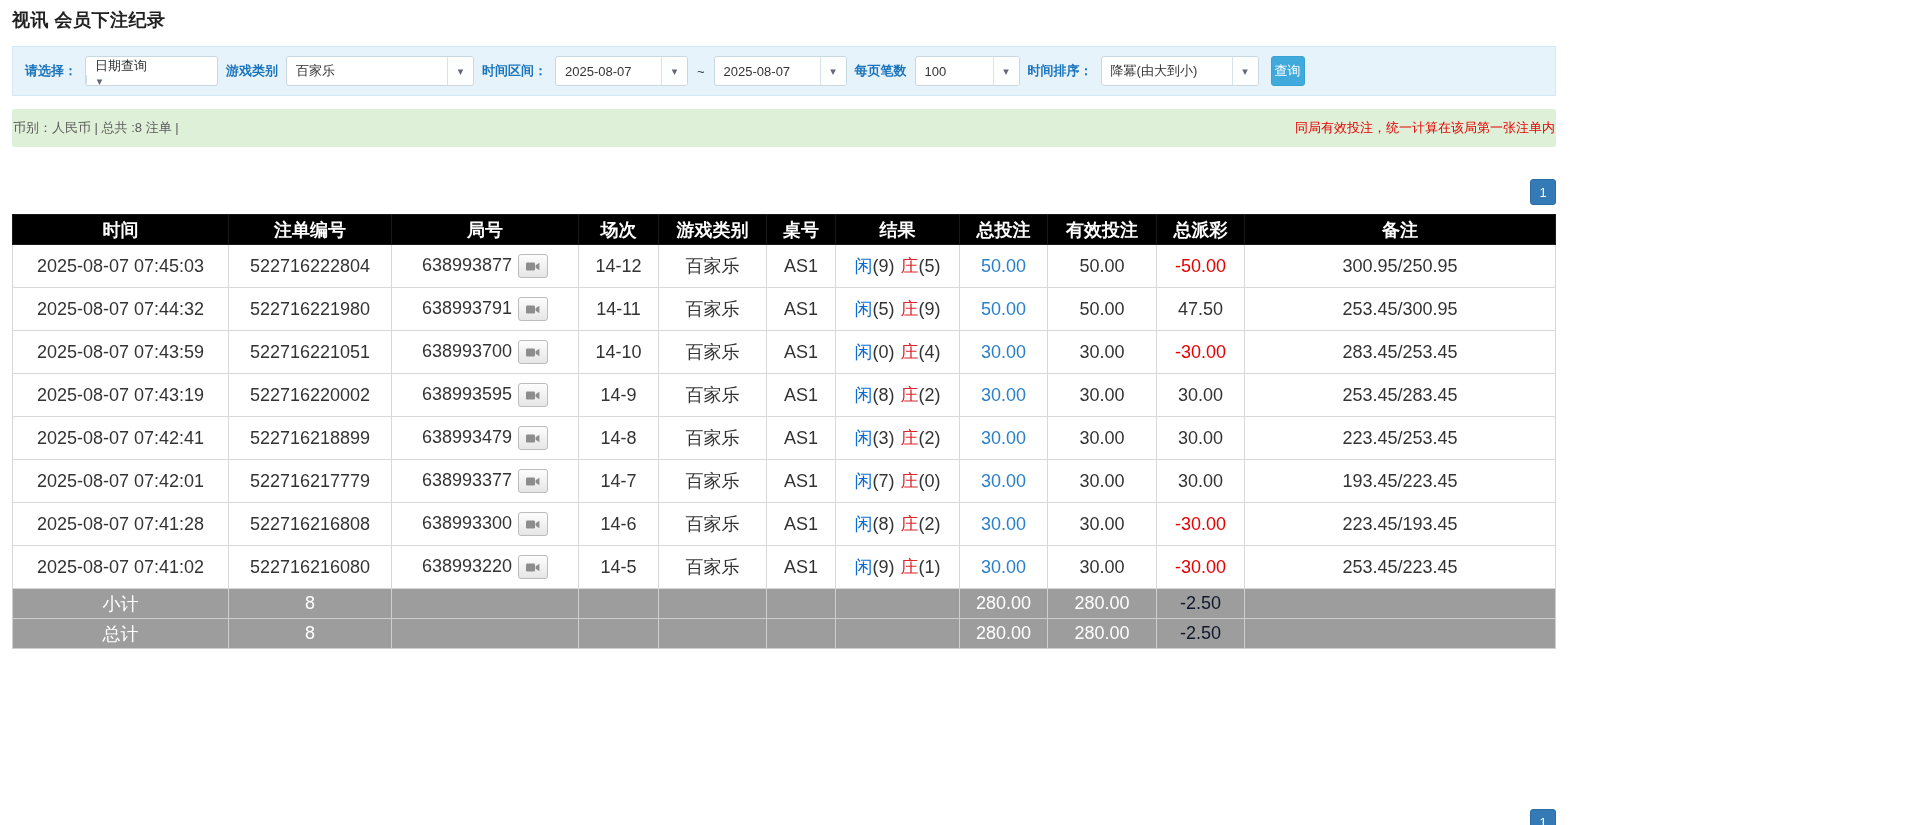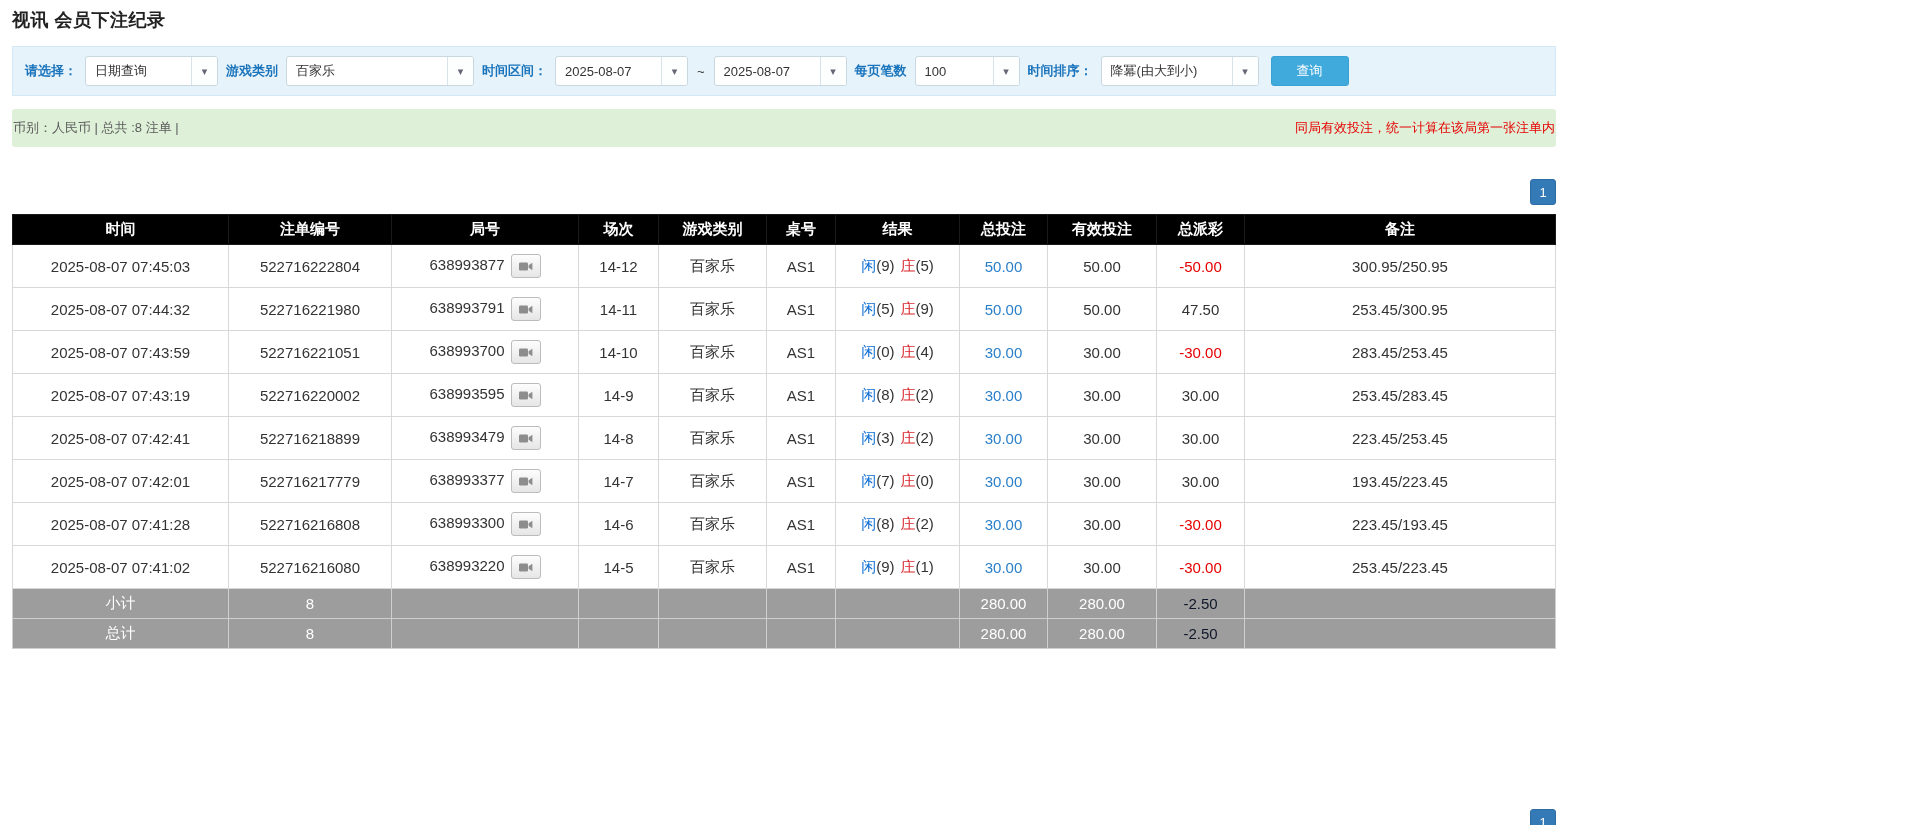--- a/index.html
+++ b/index.html
@@ -42,32 +42,32 @@
     cursor: pointer;
   }
   .combo-text { padding: 0 9px; display: flex; align-items: center; font-size: 13px; color: #333; flex: 1; white-space: nowrap; }
   .combo-btn {
     width: 26px;
     border-left: 1px solid #d7e3ea;
     display: flex; align-items: center; justify-content: center;
     color: #667; font-size: 11px;
     background: #fdfefe;
   }
-  .w-select { width: 133px; }
+  .w-select { width: 133px; flex-direction: column; }
   .w-game   { width: 188px; }
   .w-date   { width: 133px; }
   .w-pp     { width: 105px; }
   .w-sort   { width: 158px; }
   .tilde { color: #333; padding: 0 1px; }
   .btn-search {
     background: #41aadc;
     border: 1px solid #39a2d5;
     color: #fff;
     height: 30px;
-    padding: 0 25px;
+    padding: 0 3px;
     border-radius: 3px;
     font-size: 13px;
     cursor: pointer;
     margin-left: 4px;
   }
 
   
   .notice-bar {
     margin-top: 13px;
     background: #dff0d8;
@@ -91,21 +91,21 @@
     border: 1px solid #2e6da4;
     color: #fff;
     border-radius: 3px;
     font-size: 13px;
     display: inline-flex; align-items: center; justify-content: center;
     padding: 0 8px;
     cursor: pointer;
   }
 
   
-  table { width: 100%; table-layout: fixed; border-collapse: collapse; font-size: 15px; }
+  table { width: 100%; table-layout: fixed; border-collapse: collapse; font-size: 18px; }
   thead th {
     background: #000;
     color: #fff;
     font-weight: 700;
     height: 30px;
     border: 1px solid #1a1a1a;
     padding: 0 4px;
     text-align: center;
   }
   tbody td {

